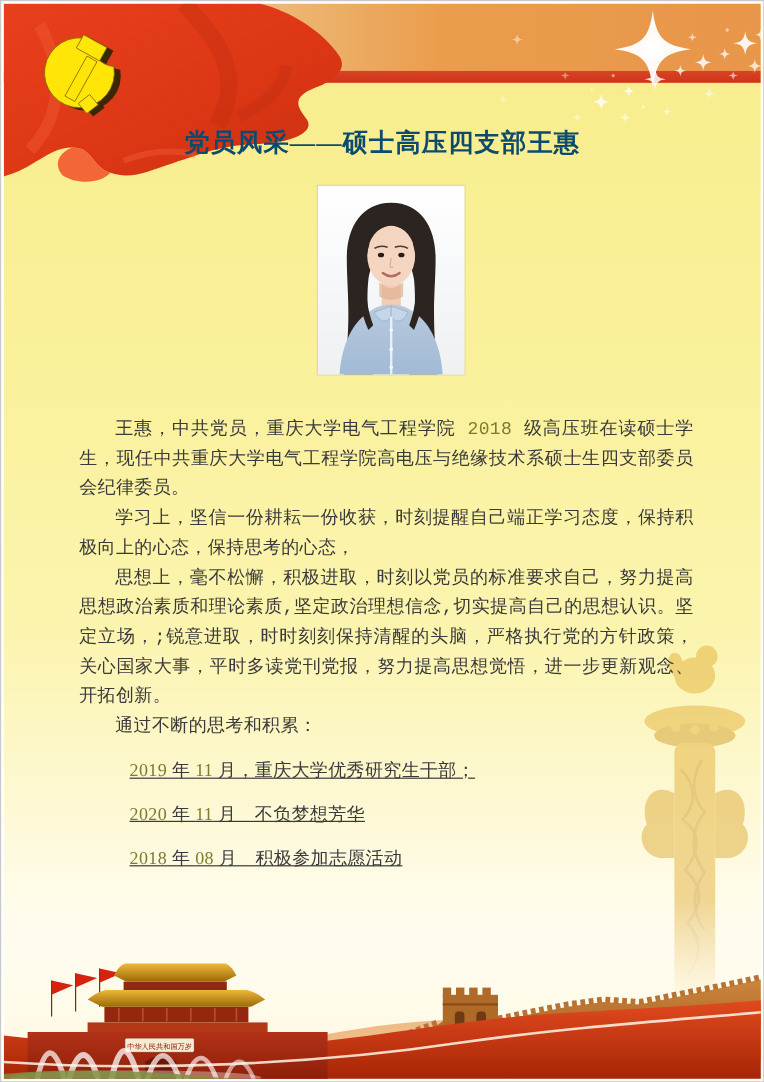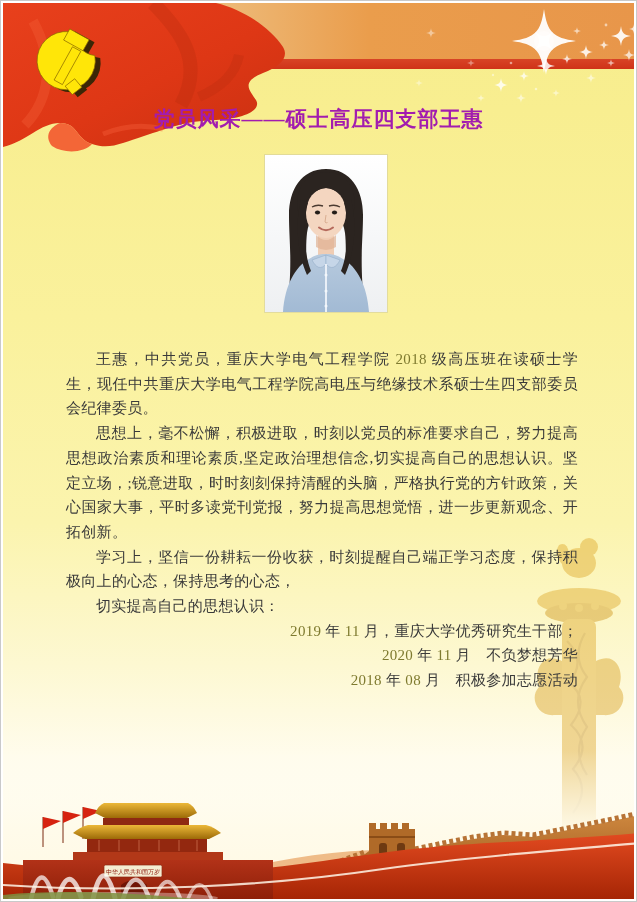--- a/index.html
+++ b/index.html
@@ -22,36 +22,36 @@
     background:linear-gradient(90deg,#eec285 28%,#ea9d4c 58%,#e8964a 100%);
   }
   .red-stripe{
     position:absolute;left:0;top:56px;width:100%;height:10px;
     background:linear-gradient(180deg,#d84426 0%,#cf3318 100%);
   }
   .flag{position:absolute;left:0;top:0;width:302px;height:158px;}
   .sparkles{position:absolute;left:378px;top:0;width:257px;height:122px;}
   .title{
     position:absolute;left:0;top:101px;width:100%;height:30px;
-    text-align:center;font-size:21px;font-weight:bold;color:#a21caf;
+    text-align:center;font-size:21px;font-weight:bold;color:#0c4a6e;
     letter-spacing:1px;line-height:30px;z-index:6;
   }
   .photo{
     position:absolute;left:262px;top:152px;width:122px;height:157px;
     z-index:6;box-shadow:0 0 0 1px rgba(200,195,160,.45);
     background:#fbfbfb;
   }
   .watermark{position:absolute;left:512px;top:498px;width:125px;height:368px;z-index:1;opacity:.45;}
   .collage{position:absolute;left:0;top:748px;width:637px;height:150px;z-index:2;}
   .content{
     position:absolute;left:63px;top:344px;width:512px;z-index:5;
     font-size:15px;line-height:24.7px;color:#3a3a3a;letter-spacing:.3px;
   }
-  .content p{margin:0;text-indent:2em;text-align:justify;}
-  .content .honor{margin:0;text-indent:2em;text-align:right;}
+  .content p{margin:0;text-indent:2em;text-align:justify;font-family:Liberation Mono, monospace;}
+  .content .honor{margin:12px;text-indent:2em;text-align:left;text-decoration:underline;}
   .num{color:#7e7a2f;}
 </style>
 </head>
 <body>
 
 <div class="page">
  <div class="canvas">
 
   <div class="bg"></div>
   <div class="top-band"></div>
@@ -279,22 +279,22 @@
       <ellipse cx="110" cy="147" rx="105" ry="6" fill="#ffffff" opacity=".35"></ellipse>
     </g>
 
     <path d="M0,134 C120,142 260,136 380,118 C470,105 560,99 637,92" fill="none" stroke="#fff6e8" stroke-width="2.2" opacity=".85"></path>
 
     <path d="M0,144 C50,139 110,141 170,146 C195,148 215,150 225,150 L0,150 Z" fill="#7e9140" opacity=".85"></path>
   </svg>
 
   <div class="content">
     <p><span>王惠，中共党员，重庆大学电气工程学院 </span><span class="num">2018</span><span> 级高压班在读硕士学生，现任中共重庆大学电气工程学院高电压与绝缘技术系硕士生四支部委员会纪律委员。</span></p>
+    <p>学习上，坚信一份耕耘一份收获，时刻提醒自己端正学习态度，保持积极向上的心态，保持思考的心态，</p>
     <p>思想上，毫不松懈，积极进取，时刻以党员的标准要求自己，努力提高思想政治素质和理论素质,坚定政治理想信念,切实提高自己的思想认识。坚定立场，;锐意进取，时时刻刻保持清醒的头脑，严格执行党的方针政策，关心国家大事，平时多读党刊党报，努力提高思想觉悟，进一步更新观念、开拓创新。</p>
-    <p>学习上，坚信一份耕耘一份收获，时刻提醒自己端正学习态度，保持积极向上的心态，保持思考的心态，</p>
-    <p>切实提高自己的思想认识：</p>
+    <p>通过不断的思考和积累：</p>
     <div class="honor"><span class="num">2019</span><span> 年 </span><span class="num">11</span><span> 月，重庆大学优秀研究生干部；</span></div>
     <div class="honor"><span class="num">2020</span><span> 年 </span><span class="num">11</span><span> 月　不负梦想芳华</span></div>
     <div class="honor"><span class="num">2018</span><span> 年 </span><span class="num">08</span><span> 月　积极参加志愿活动</span></div>
   </div>
 
  </div>
 </div>
 
 </body></html>

